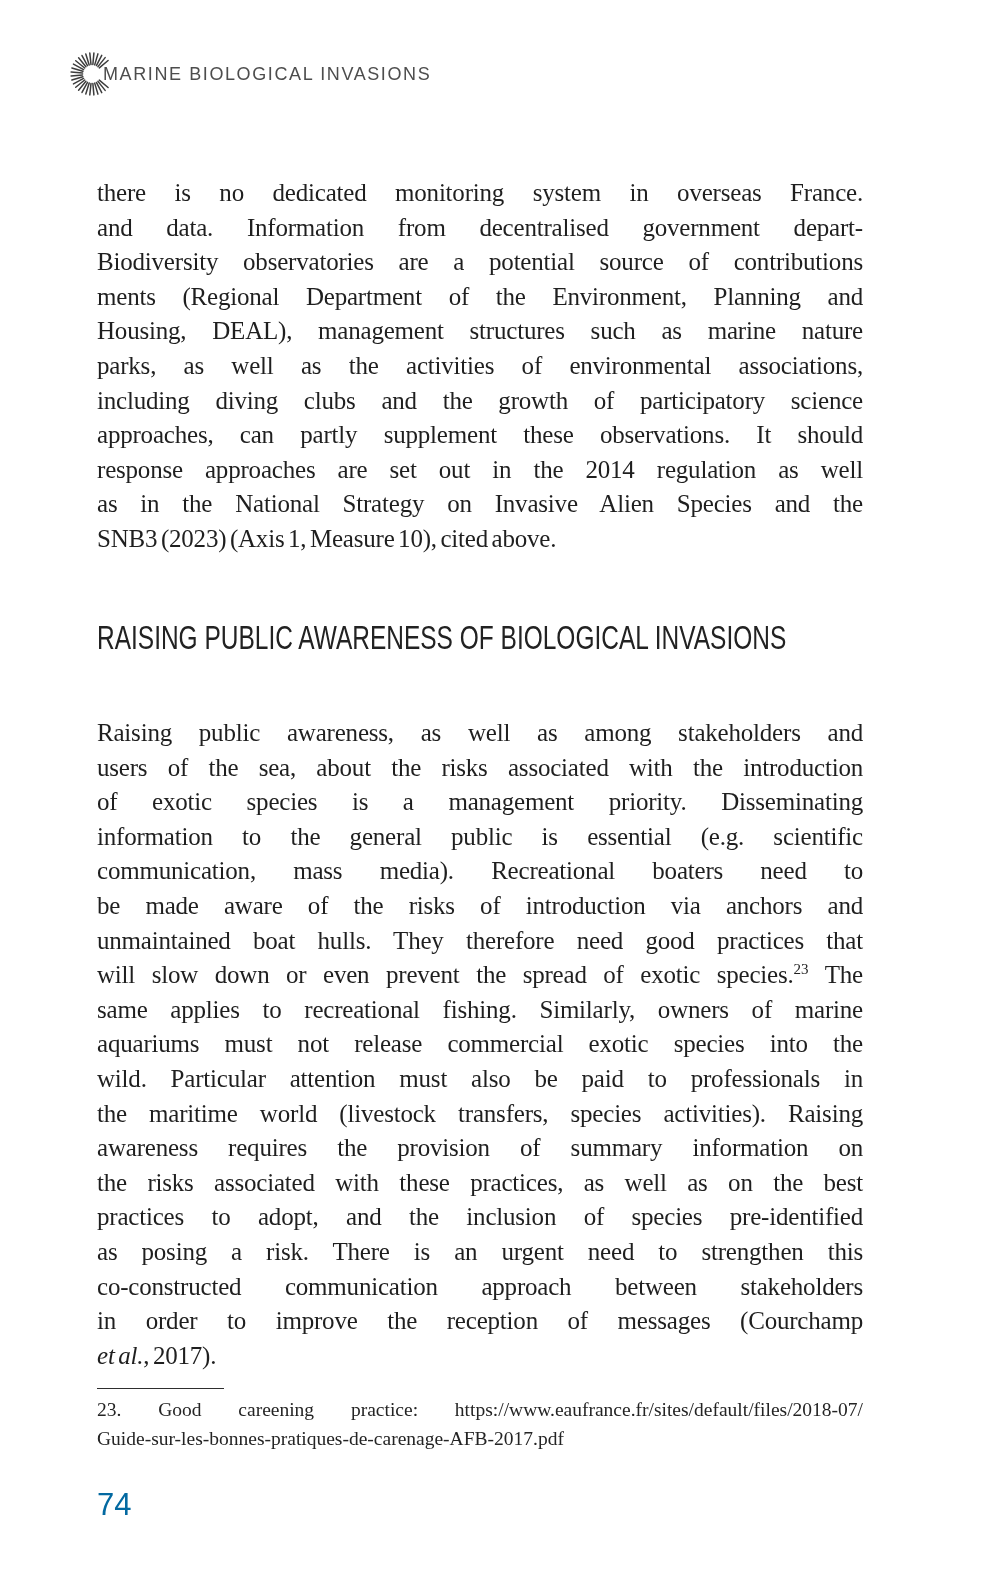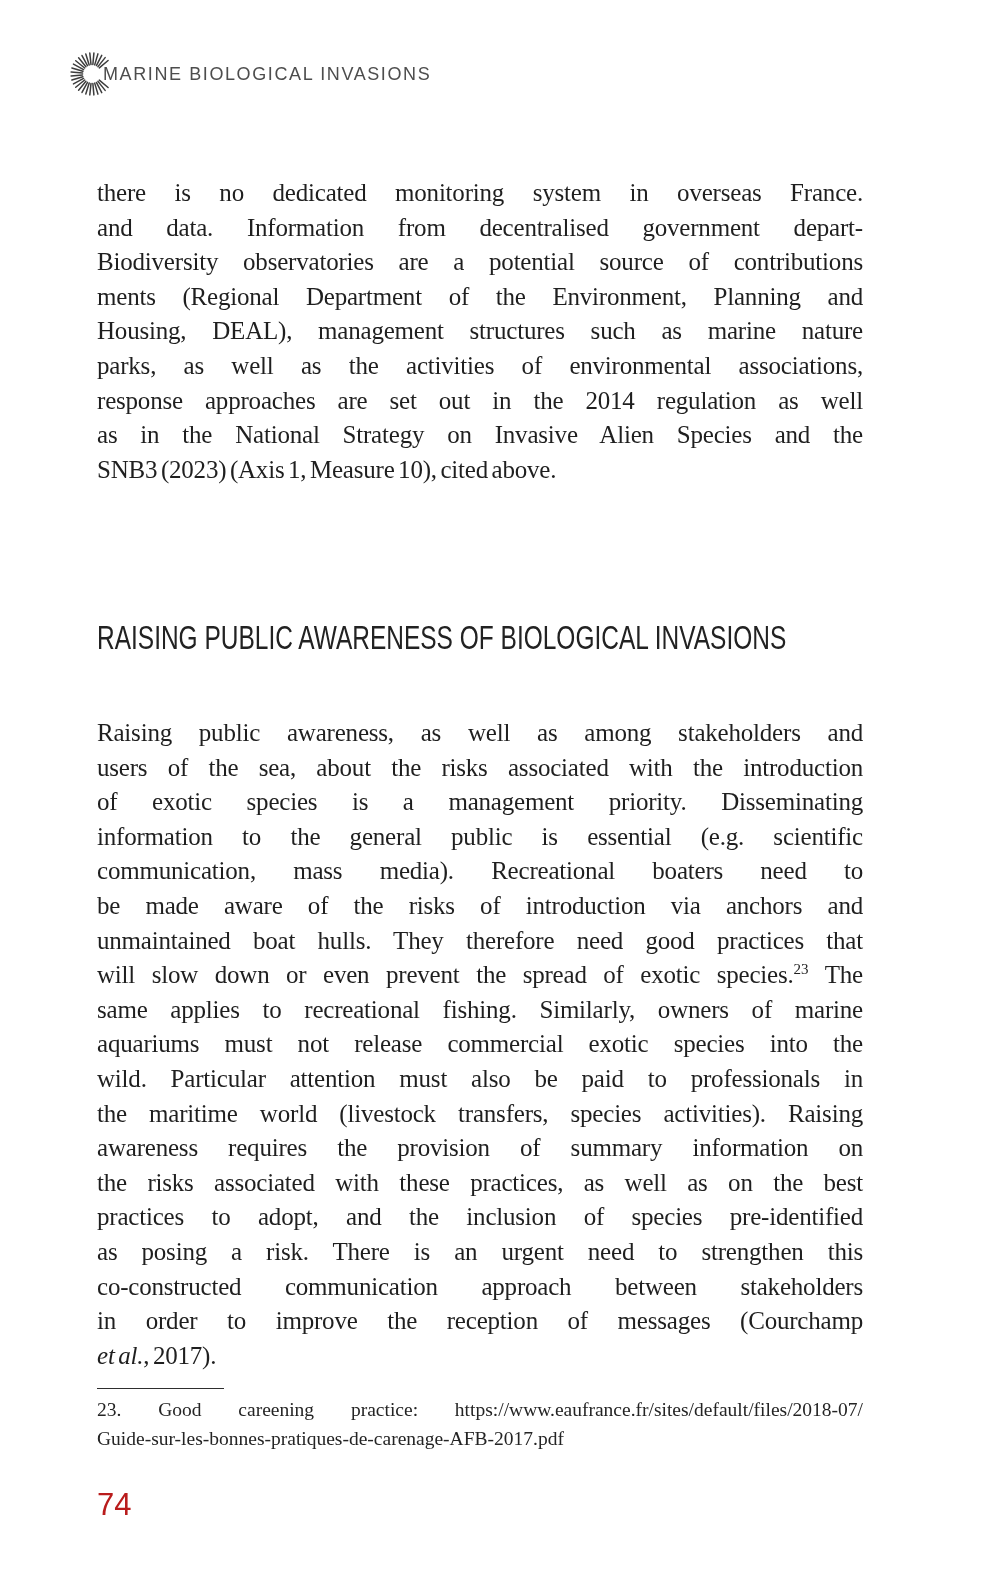--- a/index.html
+++ b/index.html
@@ -52,21 +52,21 @@
   #footnote {
     top: 1396px;
     font-size: 19.5px; line-height: 28.6px;
     word-spacing: -1px;
     color: #242424;
   }
   .pagenum {
     position: absolute; left: 97px; top: 1488px;
     font-family: "Liberation Sans", sans-serif;
     font-size: 31px; line-height: 34px; font-weight: 400;
-    color: #b91c1c;
+    color: #0369a1;
   }
 </style>
 </head>
 <body>
 
 <div class="header">
   <span class="logo">
     <svg viewBox="0 0 52 52" width="52" height="52" xmlns="http://www.w3.org/2000/svg">
         <line x1="33.28" y1="32.11" x2="42.09" y2="39.50"></line>
         <line x1="31.95" y1="33.40" x2="39.16" y2="42.37"></line>
@@ -99,20 +99,22 @@
   <span class="brand">MARINE BIOLOGICAL INVASIONS</span>
 </div>
 
 <div id="para1" class="bodycol para">
     <div class="tline"><span>there is no dedicated monitoring system in overseas France.</span></div>
     <div class="tline"><span>and data. Information from decentralised government depart-</span></div>
     <div class="tline"><span>Biodiversity observatories are a potential source of contributions</span></div>
     <div class="tline"><span>ments (Regional Department of the Environment, Planning and</span></div>
     <div class="tline"><span>Housing, DEAL), management structures such as marine nature</span></div>
     <div class="tline"><span>parks, as well as the activities of environmental associations,</span></div>
+    <div class="tline"><span>including diving clubs and the growth of participatory science</span></div>
+    <div class="tline"><span>approaches, can partly supplement these observations. It should</span></div>
     <div class="tline"><span>response approaches are set out in the 2014 regulation as well</span></div>
     <div class="tline"><span>as in the National Strategy on Invasive Alien Species and the</span></div>
     <div class="tline tline-last"><span>SNB3 (2023) (Axis 1, Measure 10), cited above.</span></div>
   </div>
 
 <div id="heading" class="bodycol">
   <span class="squeeze">RAISING PUBLIC AWARENESS OF BIOLOGICAL INVASIONS</span>
 </div>
 
 <div id="para2" class="bodycol para">

